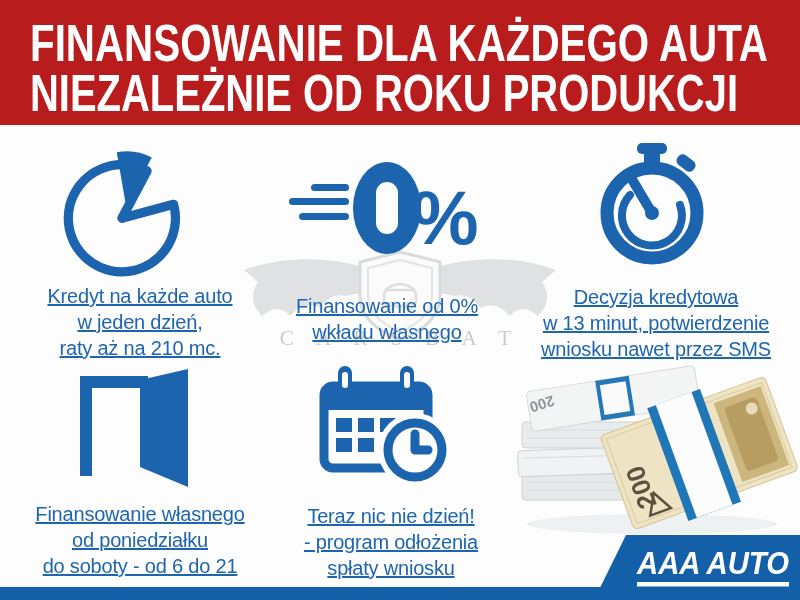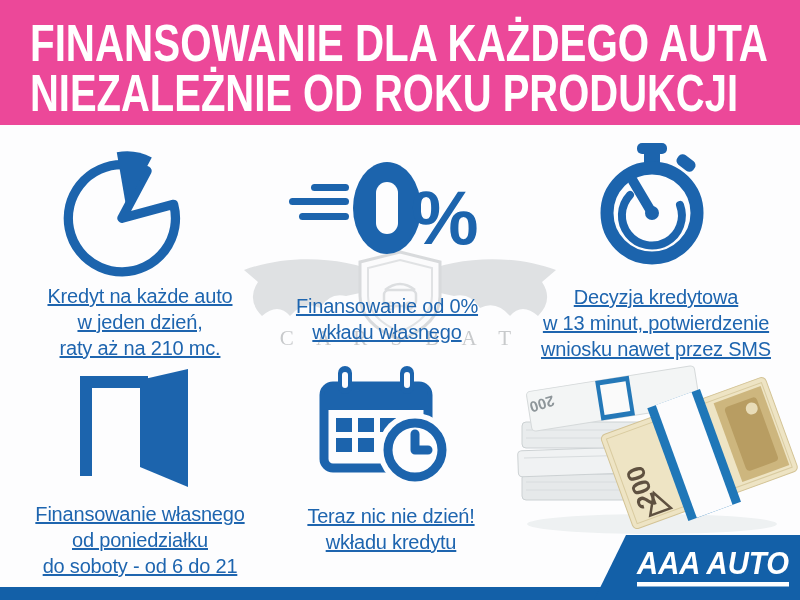--- a/index.html
+++ b/index.html
@@ -2,21 +2,21 @@
 <html><head>
 <meta charset="utf-8">
 <style>
   html,body { margin:0; padding:0; background:#ffffff; }
   .stage {
     position:relative; width:800px; height:600px; overflow:hidden;
     background:#fdfdfe; font-family:"Liberation Sans", sans-serif;
   }
   .header {
     position:absolute; top:0; left:0; width:800px; height:125px;
-    background:#ec4899;
+    background:#b91c1c;
   }
   .title-text { fill:#ffffff; font-family:"Liberation Sans",sans-serif; font-weight:700; font-size:52px; }
   .icon-svg { position:absolute; }
   .caption {
     position:absolute; text-align:center; color:#1e65af;
     font-size:20px; line-height:26px; letter-spacing:-0.2px;text-decoration:underline;
   }
   .caption span { display:block; }
   #cap-1 { left:12px;  top:283px; width:256px; }
   #cap-2 { left:272px; top:284px; width:230px;margin-top:9px; }
@@ -130,21 +130,22 @@
       <rect x="66" y="78" width="16" height="14"></rect>
     </g>
     <rect x="28" y="12" width="6" height="16" rx="3" fill="#fdfdfe"></rect>
     <rect x="90" y="12" width="6" height="16" rx="3" fill="#fdfdfe"></rect>
     <circle cx="101" cy="90" r="37" fill="#fdfdfe"></circle>
     <circle cx="101" cy="90" r="27" fill="#fdfdfe" stroke="#1c64ad" stroke-width="9"></circle>
     <path d="M 101 74 V 90 H 114" fill="none" stroke="#1c64ad" stroke-width="9" stroke-linecap="round" stroke-linejoin="round"></path>
   </svg>
   <div class="caption" id="cap-5">
     <span>Teraz nic nie dzień!</span>
-    <span>wkładu kredytu</span>
+    <span>- program odłożenia</span>
+    <span>spłaty wniosku</span>
   </div>
 
   <svg class="money-svg" width="286" height="184" viewBox="0 0 286 184">
     <ellipse cx="140" cy="168" rx="125" ry="10" fill="#eef1f2"></ellipse>
 
     <g>
       <rect x="152" y="88" width="112" height="30" rx="4" fill="#eceef0" stroke="#ced3d6"></rect>
       <rect x="148" y="58" width="112" height="30" rx="4" fill="#f0f2f3" stroke="#ced3d6"></rect>
       <rect x="150" y="50" width="110" height="26" rx="4" fill="#e7dcb8" stroke="#d4c69a"></rect>
       <rect x="192" y="50" width="22" height="26" fill="#2478b8"></rect>

